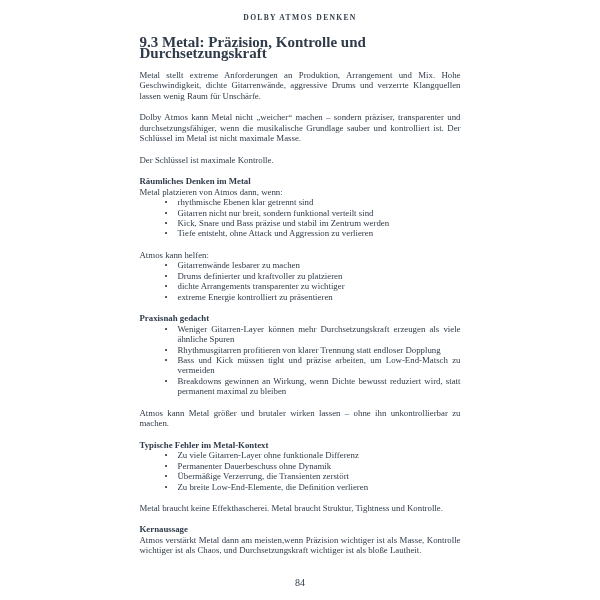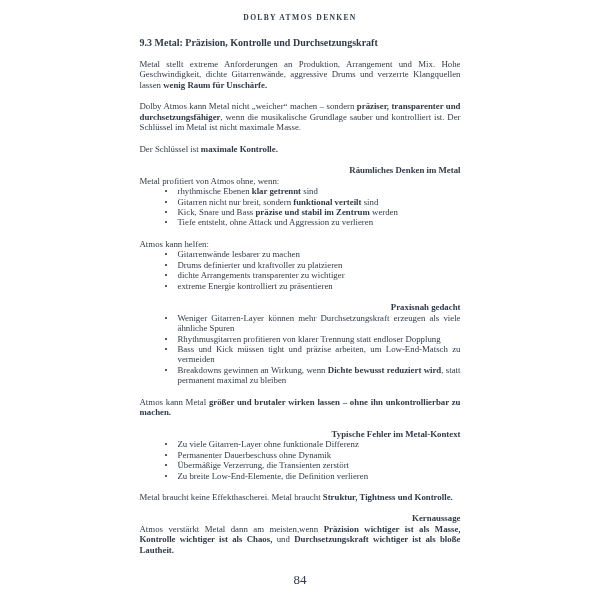--- a/index.html
+++ b/index.html
@@ -26,72 +26,72 @@
   }
   .content {
     width: 321px;
     margin: 15px auto 0 auto;
     font-size: 8.8px;
     line-height: 10.45px;
     text-align: justify;
   }
   .section-title {
     font-weight: bold;
-    font-size: 10px;
+    font-size: 15px;
     line-height: 11px;
     margin: 0 0 2px 0;
     text-align: left;
   }
   .content p { margin: 0 0 11px 0; }
   .content p.h {
     font-weight: bold;
     margin: 0;
-    text-align: right;
+    text-align: left;
   }
   .content p.intro { margin: 0; }
   .content ul {
     list-style: none;
     margin: 0 0 11px 0;
     padding: 0;
   }
   .content li {
     position: relative;
     padding-left: 38px;
   }
   .content li::before {
     content: "\2022";
     position: absolute;
     left: 25px;
     top: 0;
   }
-  .content b { font-weight: bold; }
+  .content b { font-weight: normal; }
   .page-footer {
     position: absolute;
     bottom: 12px;
     left: 0;
     width: 100%;
     text-align: center;
-    font-size: 13px;
+    font-size: 10px;
     color: #2f3b49;
   }
 </style>
 </head>
 <body>
 
 <div class="page">
   <div class="running-header">DOLBY ATMOS DENKEN</div>
 
   <div class="content">
     <p class="section-title">9.3 Metal: Präzision, Kontrolle und Durchsetzungskraft</p>
 
   <p class="p"><span>Metal stellt extreme Anforderungen an Produktion, Arrangement und Mix. Hohe Geschwindigkeit, dichte Gitarrenwände, aggressive Drums und verzerrte Klangquellen lassen </span><b>wenig Raum für Unschärfe.</b></p>
       <p class="p"><span>Dolby Atmos kann Metal nicht „weicher“ machen – sondern </span><b>präziser, transparenter und durchsetzungsfähiger</b><span>, wenn die musikalische Grundlage sauber und kontrolliert ist. Der Schlüssel im Metal ist nicht maximale Masse.</span></p>
       <p class="p"><span>Der Schlüssel ist </span><b>maximale Kontrolle.</b></p>
       <p class="h"><span>Räumliches Denken im Metal</span></p>
-      <p class="intro"><span>Metal profitiert von Atmos ohne, wenn:</span></p>
+      <p class="intro"><span>Metal platzieren von Atmos dann, wenn:</span></p>
       <ul>
         <li><span>rhythmische Ebenen </span><b>klar getrennt</b><span> sind</span></li>
         <li><span>Gitarren nicht nur breit, sondern </span><b>funktional verteilt</b><span> sind</span></li>
         <li><span>Kick, Snare und Bass </span><b>präzise und stabil im Zentrum</b><span> werden</span></li>
         <li><span>Tiefe entsteht, ohne Attack und Aggression zu verlieren</span></li>
       </ul>
       <p class="intro"><span>Atmos kann helfen:</span></p>
       <ul>
         <li><span>Gitarrenwände lesbarer zu machen</span></li>
         <li><span>Drums definierter und kraftvoller zu platzieren</span></li>

